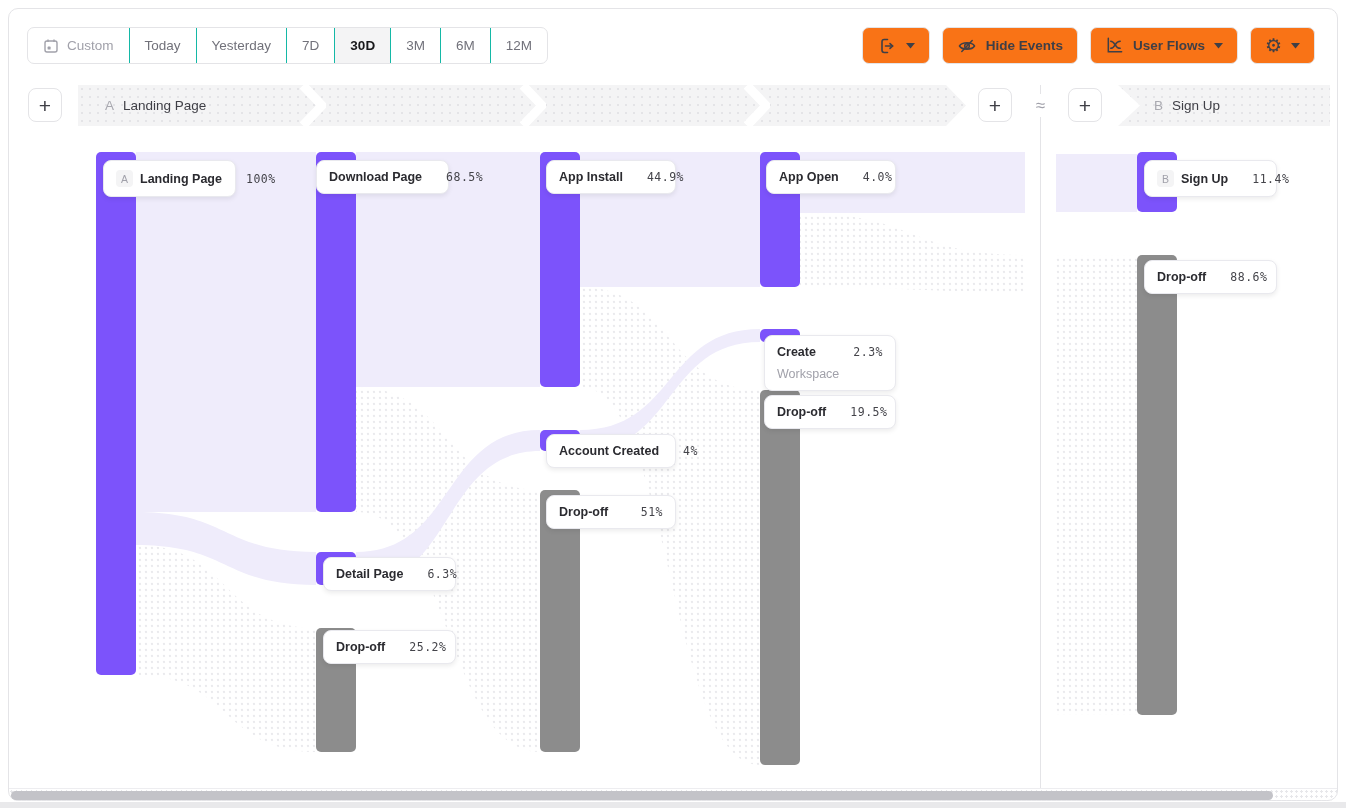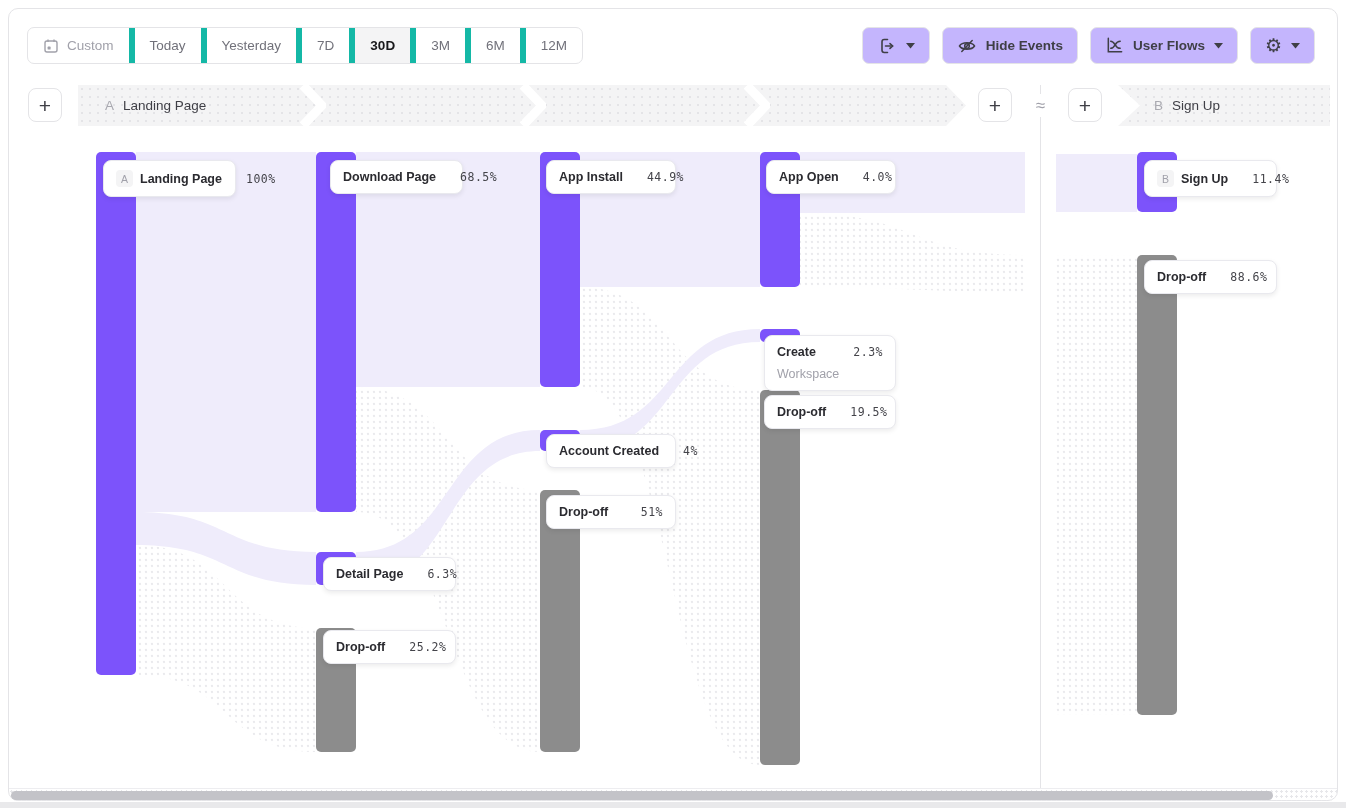--- a/index.html
+++ b/index.html
@@ -19,31 +19,31 @@
   }
   .page-bottom-strip { left:0; top:802px; width:1346px; height:6px; background:#e9e9eb; }
 
   
   .seg-control {
     left:27px; top:27px; height:37px; display:flex; align-items:stretch;
     border:1px solid #e4e4e7; border-radius:7px; background:#fff; overflow:hidden;
   }
   .seg {
     display:flex; align-items:center; gap:8px; padding:0 15px;
-    font-size:13.5px; color:#71717a; border-right:6px solid #14b8a6;
+    font-size:13.5px; color:#71717a; border-right:1px solid #14b8a6;
     cursor:pointer; white-space:nowrap;
   }
   .seg:last-child { border-right:none; }
   .seg.muted { color:#a1a1aa; }
   .seg.selected { background:#f4f4f5; color:#18181b; font-weight:bold; }
 
   .toolbar-right { top:27px; right:31px; display:flex; gap:12px; }
   .tbtn {
     height:37px; display:flex; align-items:center; gap:9px; padding:0 14px;
-    border:1px solid #e4e4e7; border-radius:7px; background:#c4b5fd;
+    border:1px solid #e4e4e7; border-radius:7px; background:#f97316;
     font-size:13.5px; font-weight:bold; color:#3f3f46; cursor:pointer;
   }
   .gear-glyph { font-size:19px; line-height:1; color:#3f3f46; font-weight:normal; }
 
   
   .plus-btn {
     width:34px; height:34px; border:1px solid #e4e4e7; border-radius:8px; background:#fff;
     display:flex; align-items:center; justify-content:center;
     font-size:21px; font-weight:normal; color:#3f3f46; cursor:pointer; line-height:1;
   }
@@ -256,21 +256,21 @@
 <div class="bar purple" style="left:760px; top:329px; height:13px;"></div>
 <div class="bar gray" style="left:760px; top:390px; height:375px;"></div>
 <div class="bar purple" style="left:1137px; top:152px; height:60px;"></div>
 <div class="bar gray" style="left:1137px; top:255px; height:460px;"></div>
 
 <div class="node-card" style="left:103px; top:160px; width:133px;">
   <span class="badge">A</span>
   <span class="nm">Landing Page</span>
   <span class="pct">100%</span>
 </div>
-<div class="node-card" style="left:330px; top:160px; width:133px;">
+<div class="node-card" style="left:316px; top:160px; width:133px;">
   <span class="nm">Download Page</span>
   <span class="pct">68.5%</span>
 </div>
 <div class="node-card" style="left:546px; top:160px; width:130px;">
   <span class="nm">App Install</span>
   <span class="pct">44.9%</span>
 </div>
 <div class="node-card" style="left:766px; top:160px; width:130px;">
   <span class="nm">App Open</span>
   <span class="pct">4.0%</span>

